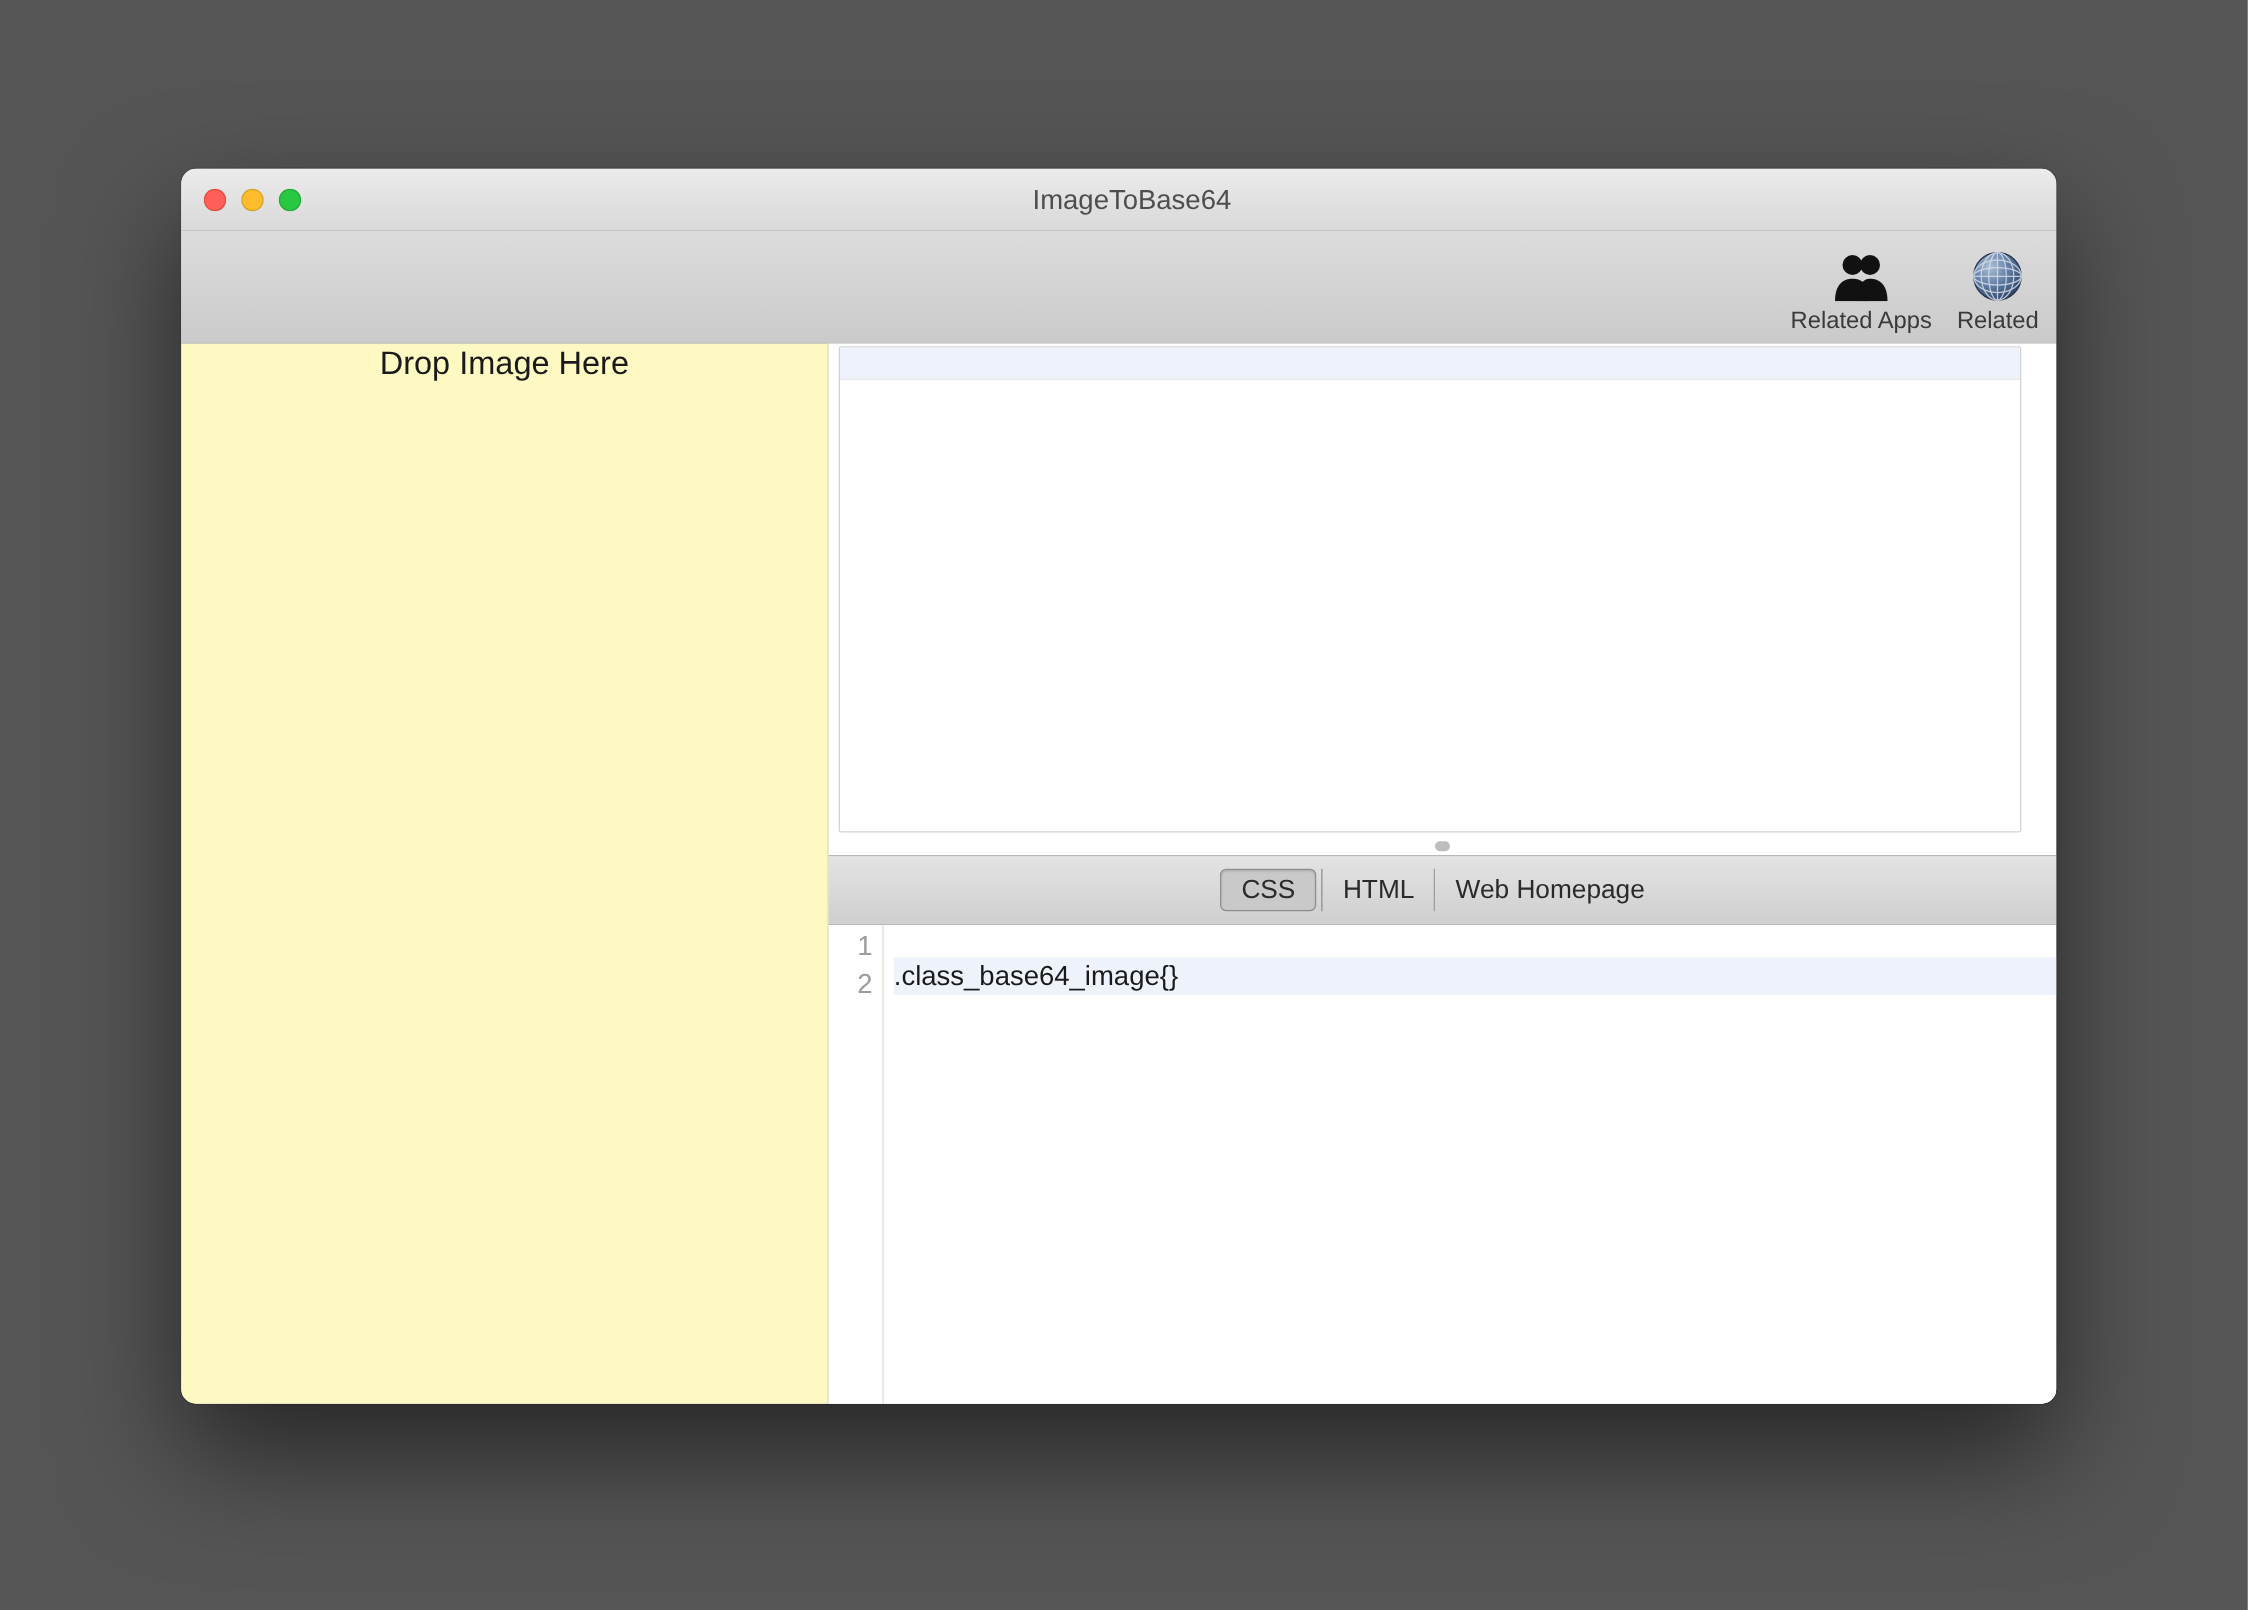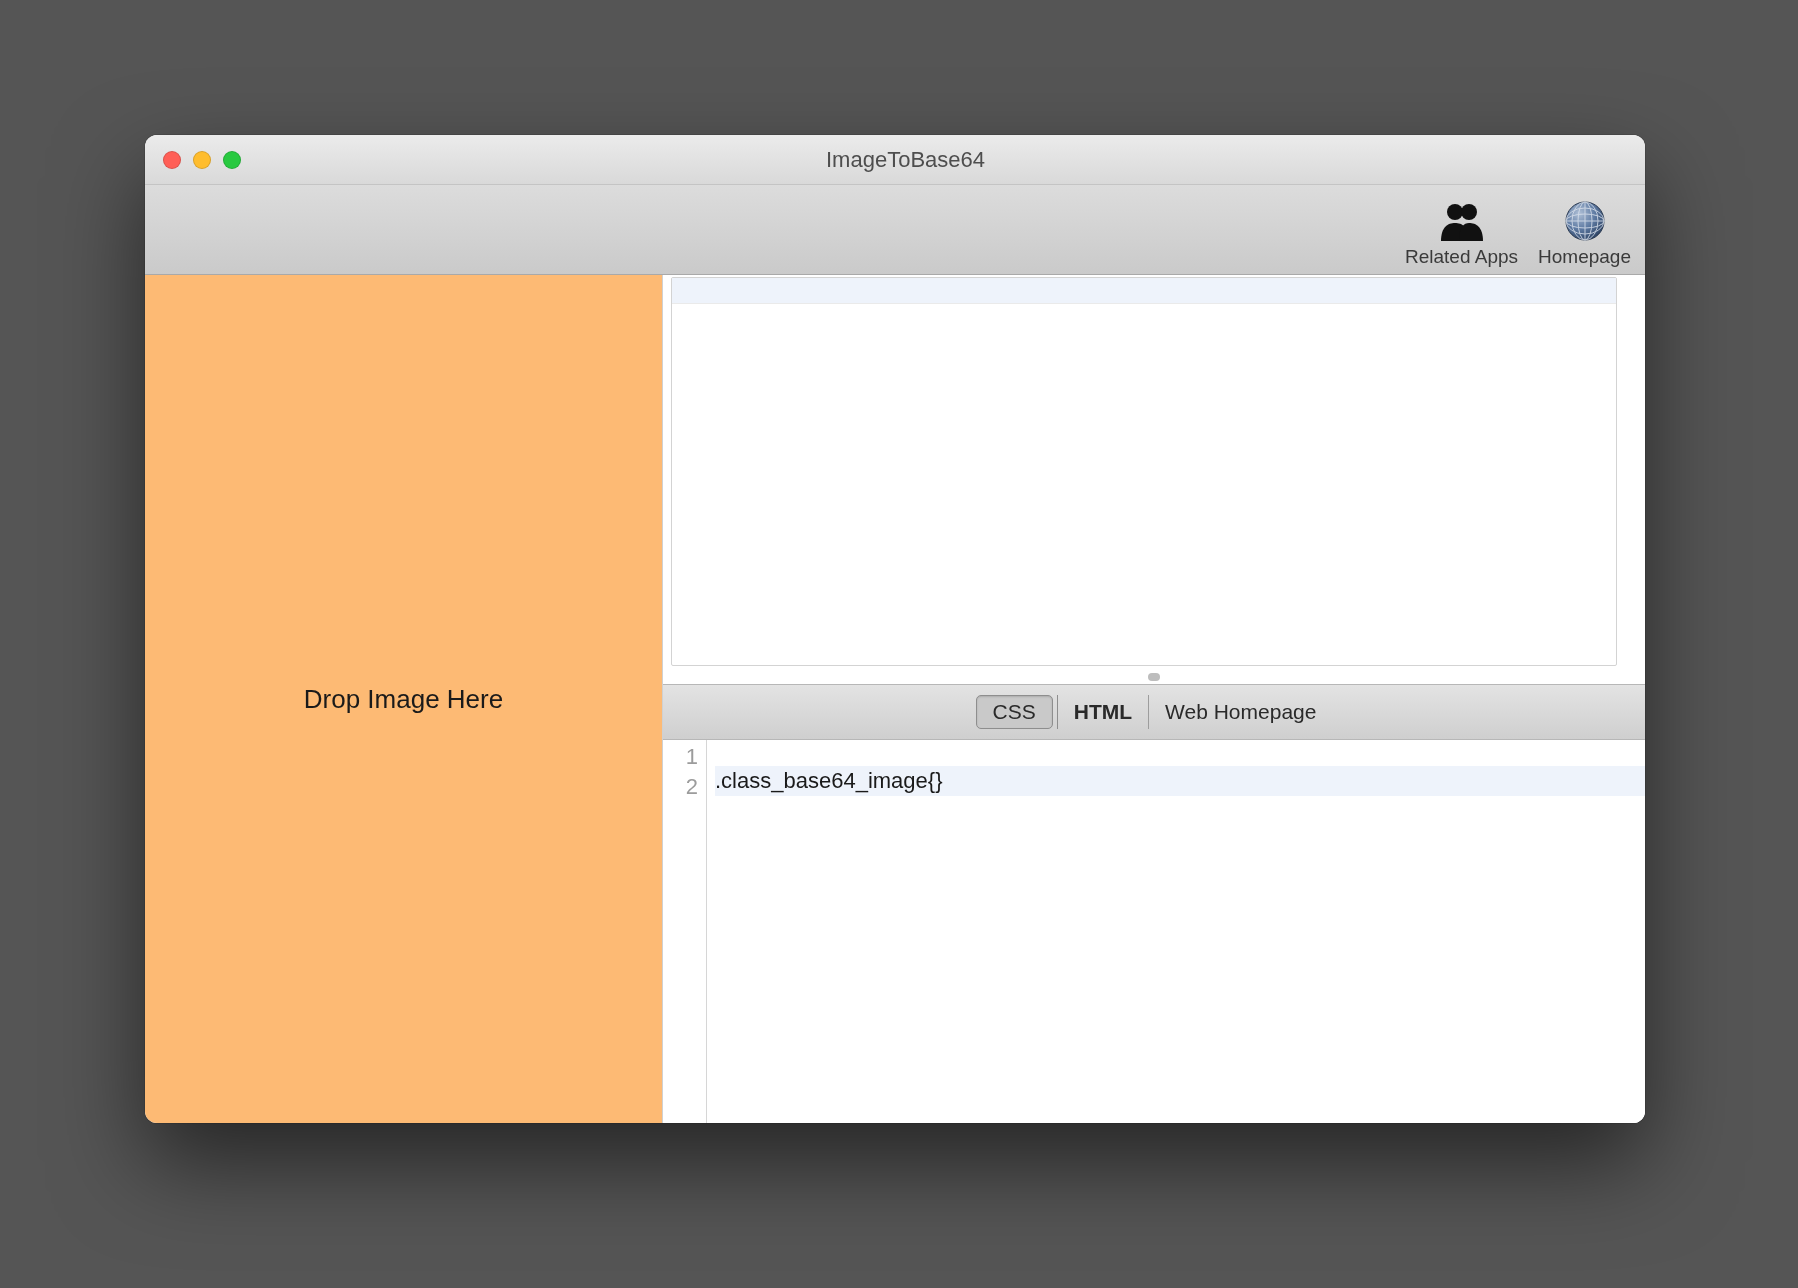--- a/index.html
+++ b/index.html
@@ -91,24 +91,24 @@
 
   
   .body {
     flex: 1;
     display: flex;
     min-height: 0;
   }
 
   .sidebar {
     width: 518px;
-    background: #fdba74;
+    background: #fef9c3;
     border-right: 1px solid #d0d0d0;
     display: flex;
-    align-items: center;
+    align-items: flex-start;
     justify-content: center;
   }
   .drop-label {
     font-size: 26px;
     color: #1a1a1a;
     font-weight: 400;
   }
 
   .right-panel {
     flex: 1;
@@ -182,21 +182,20 @@
   }
   .seg-item.active {
     background: #c9c9c9;
     border: 1px solid #8e8e8e;
     border-radius: 5px;
     box-shadow: inset 0 1px 2px rgba(0,0,0,0.15);
     margin-right: 4px;
   }
   .seg-item.active + .seg-item {
     border-left: 1px solid #8e8e8e;
-    font-weight: bold;
   }
 
   
   .editor {
     flex: 1;
     display: flex;
     min-height: 0;
     font-family: "Helvetica Neue", Helvetica, Arial, sans-serif;
     font-size: 22px;
     line-height: 30px;
@@ -267,21 +266,21 @@
           <g stroke="#d6deea" stroke-width="1" fill="none" opacity="0.85">
             <ellipse cx="21" cy="21" rx="19" ry="7"></ellipse>
             <ellipse cx="21" cy="21" rx="19" ry="13"></ellipse>
             <ellipse cx="21" cy="21" rx="7" ry="19"></ellipse>
             <ellipse cx="21" cy="21" rx="13" ry="19"></ellipse>
             <line x1="2" y1="21" x2="40" y2="21"></line>
             <line x1="21" y1="2" x2="21" y2="40"></line>
           </g>
         </svg>
       </div>
-      <div class="toolbar-label">Homepage</div>
+      <div class="toolbar-label">Related</div>
     </div>
   </div>
 
   <div class="body">
 
     <div class="sidebar">
       <div class="drop-label">Drop Image Here</div>
     </div>
 
     <div class="right-panel">

